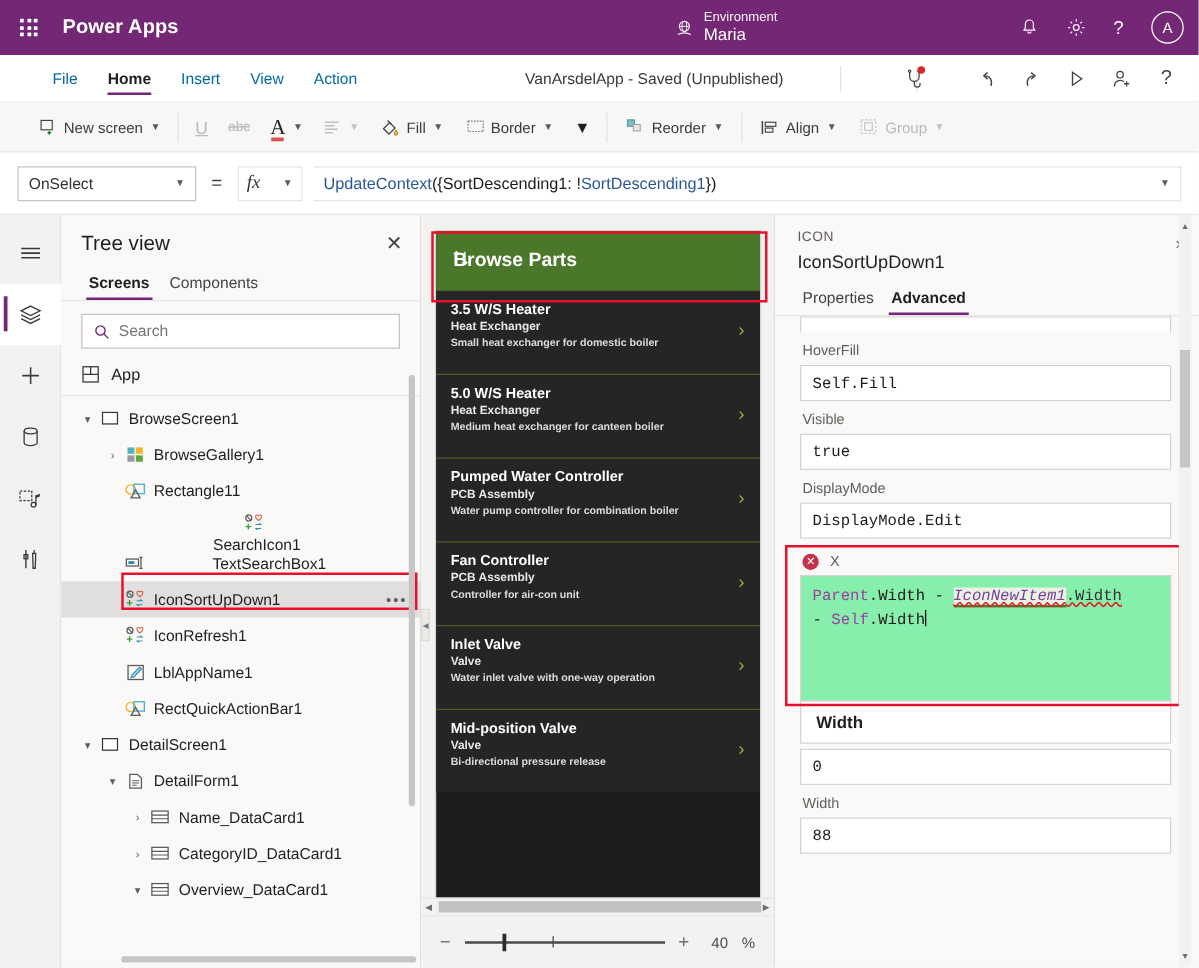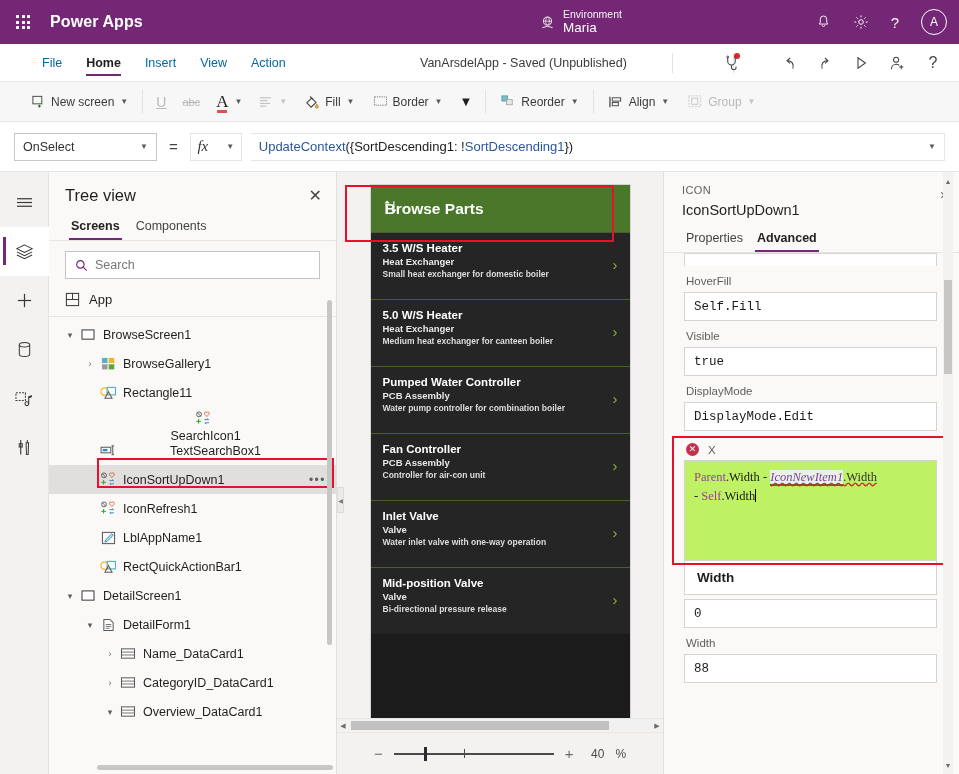--- a/index.html
+++ b/index.html
@@ -170,21 +170,21 @@
   .hs-thumb { position:absolute; left:2px; top:0; width:258px; height:9px; background:#c1c1c1; }
   .zoombar { height:42px; background:#f3f2f1; display:flex; align-items:center; justify-content:center; gap:11px; border-top:1px solid #e8e8e8;}
   .zminus, .zplus { font-size:15px; color:#6b6b6b; cursor:pointer; }
   .ztrack { width:160px; height:2px; background:#4a4a4a; position:relative; }
   .zthumb { position:absolute; left:30px; top:-6px; width:3px; height:14px; background:#2b2b2b; }
   .ztick { position:absolute; left:70px; top:-4px; width:1.5px; height:9px; background:#4a4a4a; }
   .zval { font-size:12px; color:#4a4a4a; min-width:20px; text-align:right;}
   .zpct { font-size:12px; color:#4a4a4a; }
 
   
-  .rpanel { width:296px; background:#faf9f8; border-left:1px solid #e1dfdd; display:flex; flex-direction:column; position:relative;}
+  .rpanel { width:340px; background:#faf9f8; border-left:1px solid #e1dfdd; display:flex; flex-direction:column; position:relative;}
   .rp-head { padding:12px 14px 0 18px; background:#faf9f8;}
   .rp-kind { font-size:11px; color:#605e5c; letter-spacing:.4px; }
   .rp-name { font-size:14.5px; color:#201f1e; margin-top:6px; }
   .rp-expand { position:absolute; right:14px; top:14px; font-size:14px; color:#605e5c; cursor:pointer;}
   .rp-tabs { display:flex; gap:6px; padding:10px 18px 0 18px; border-bottom:1px solid #e6e4e2;}
   .rp-tab { font-size:12.5px; color:#444; padding:3px 4px 7px 4px; cursor:pointer; position:relative;}
   .rp-tab.active { font-weight:bold; color:#201f1e; }
   .rp-tab.active:after { content:""; position:absolute; left:2px; right:2px; bottom:0; height:2px; background:#742774;}
   .rp-body { flex:1; padding:0 22px 0 20px; overflow:hidden; position:relative; }
   .rp-field { margin-bottom:2px; }
@@ -192,22 +192,22 @@
   .rp-input {
     height:29px; border:1px solid #d6d4d2; background:#fff; display:flex; align-items:center; padding:0 9px;
     font-family:"Liberation Mono","DejaVu Sans Mono",monospace; font-size:12.5px; color:#1b1b1b;
   }
   .rp-cut { height:13px; border:1px solid #d6d4d2; border-bottom:none; background:#fff; margin-top:0px;}
   .err-block { position:relative; margin-top:9px; }
   .err-head { display:flex; align-items:center; gap:9px; padding:3px 0 4px 2px;}
   .err-dot { width:13px; height:13px; border-radius:50%; background:#c4314b; color:#fff; font-size:9px; display:flex; align-items:center; justify-content:center; line-height:1;}
   .err-lab { font-size:11.5px; color:#605e5c; }
   .err-box {
-    border:1px solid #d6d4d2; background:#bef264; height:101px; padding:7px 9px;
-    font-family:Liberation Serif, serif; font-size:12.5px; line-height:1.55;
+    border:1px solid #d6d4d2; background:#86efac; height:101px; padding:7px 9px;
+    font-family:Liberation Mono, monospace; font-size:12.5px; line-height:1.55;
   }
   .tok-kw { color:#9b3fa0; }
   .tok-nm { color:#1b1b1b; }
   .tok-err {
     color:#7a3f9d; font-style:italic; background:#eaf2e4;
     border-bottom:2px solid #4a7729;
     text-decoration: underline wavy #e01b24; text-decoration-skip-ink:none;
   }
   .tok-wav { text-decoration: underline wavy #e01b24; text-decoration-skip-ink:none; }
   .caret-bar { display:inline-block; width:1px; height:13px; background:#000; vertical-align:-2px; }

